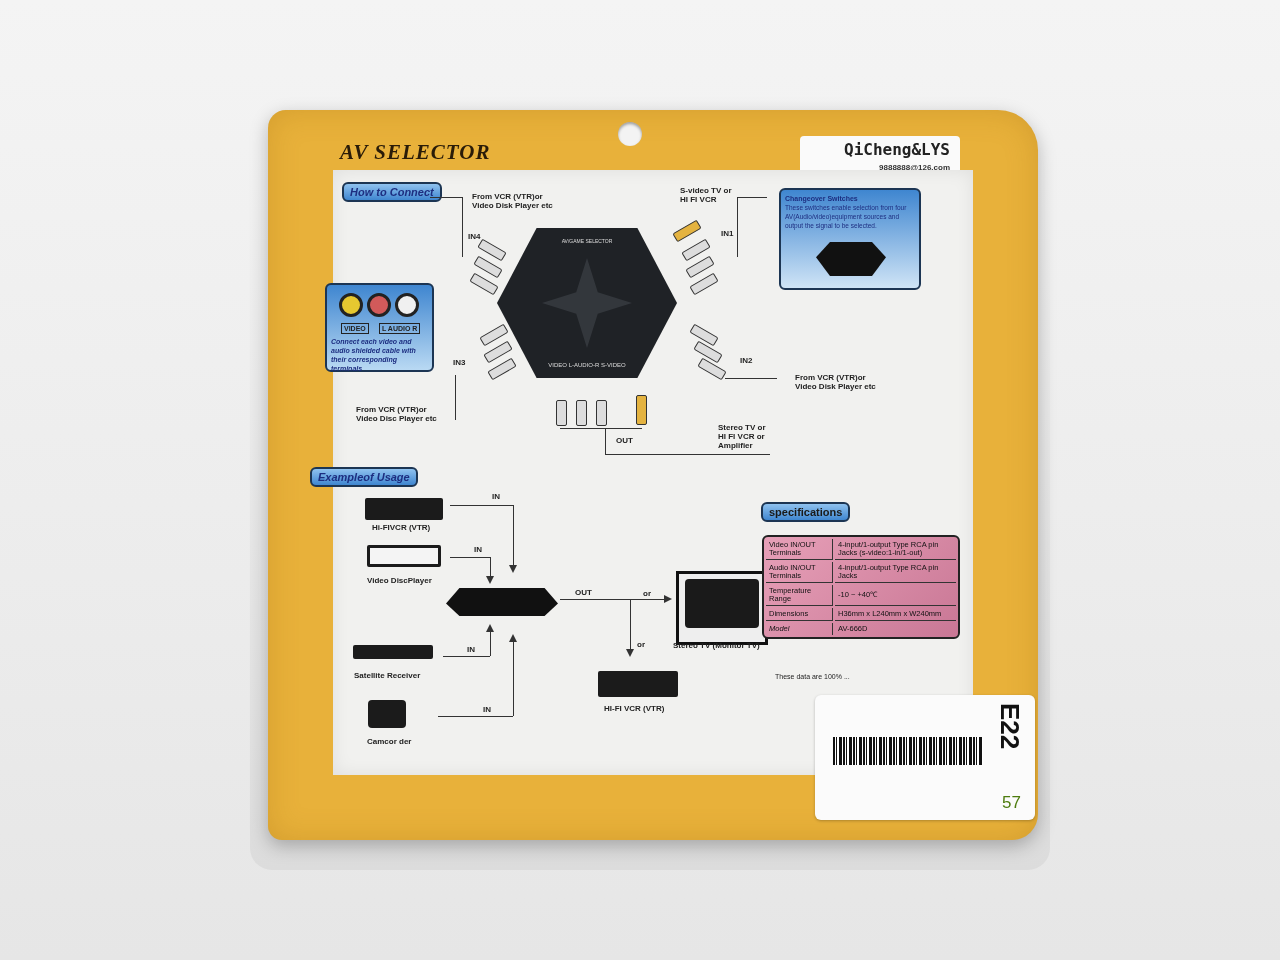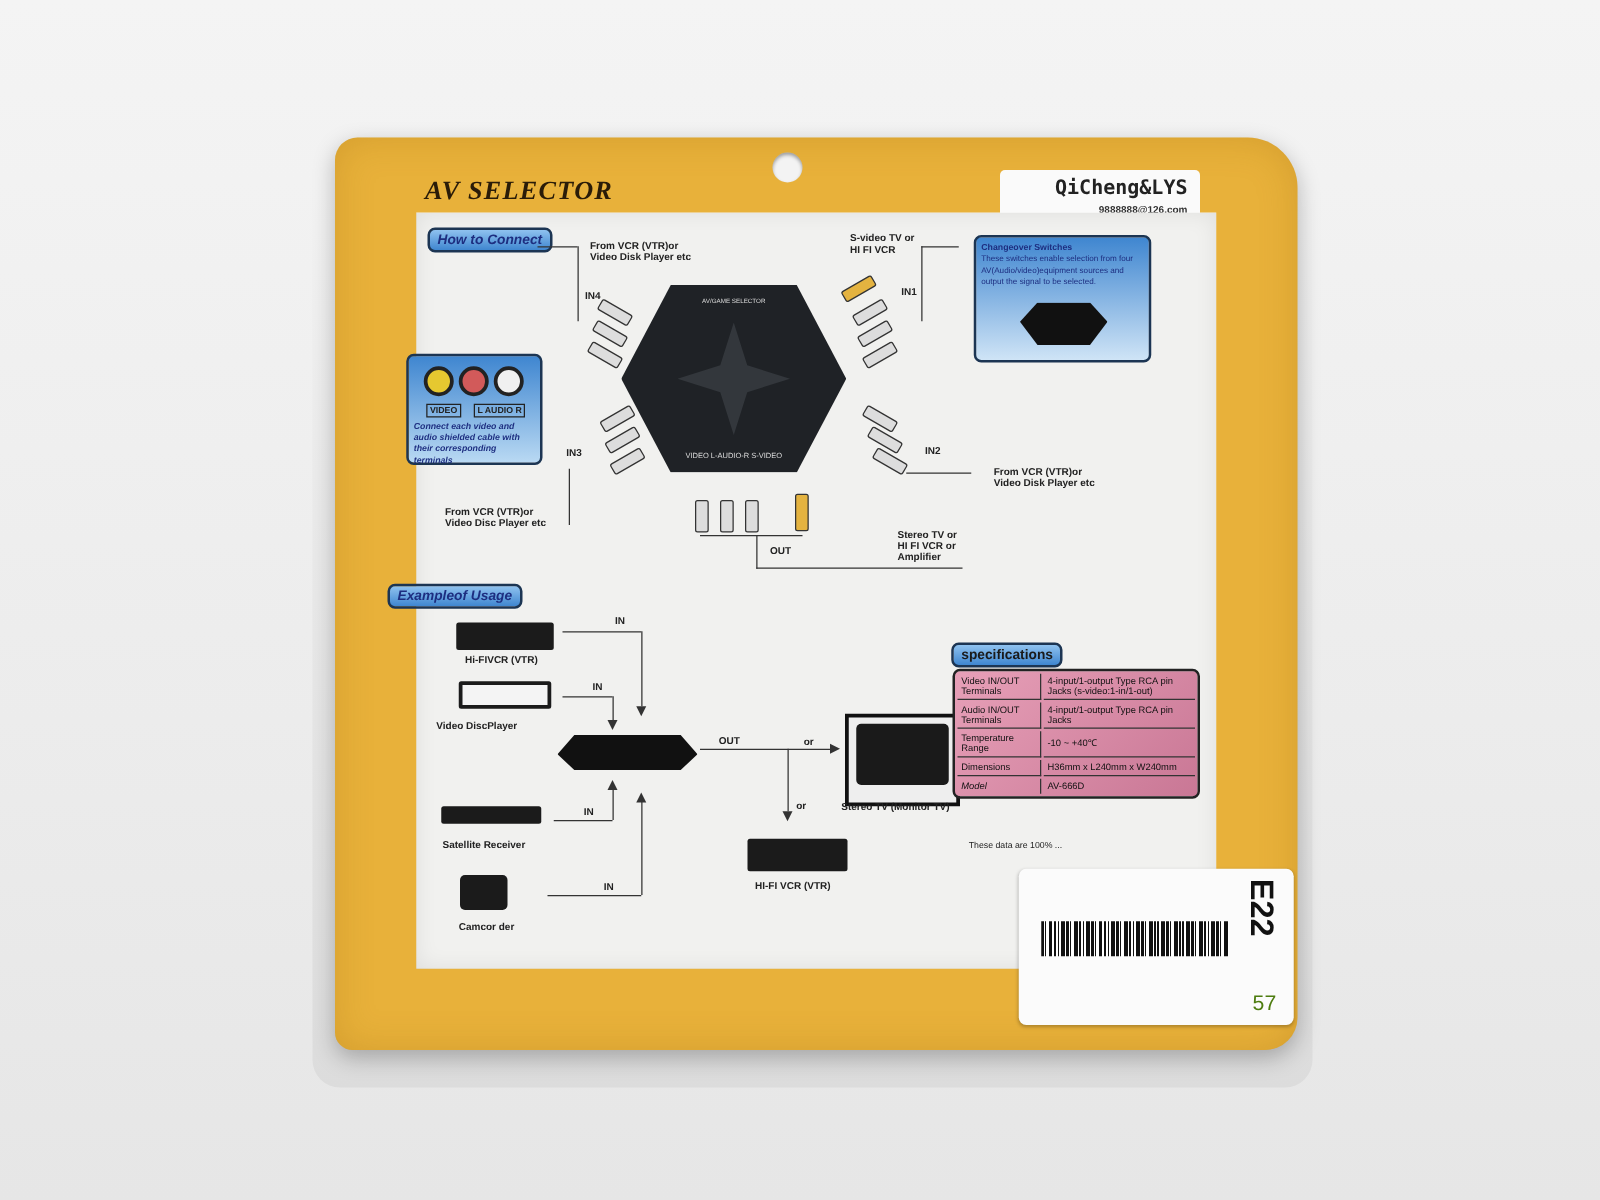--- a/index.html
+++ b/index.html
@@ -157,21 +157,21 @@
 <div class="pill" style="left:310px;top:467px;">Exampleof Usage</div>
 
 <div class="device" style="left:365px;top:498px;width:78px;height:22px;"></div>
 <div class="lbl" style="left:372px;top:523px;">Hi-FIVCR (VTR)</div>
 <div class="lbl" style="left:492px;top:492px;">IN</div>
 <div class="wire" style="left:450px;top:505px;width:63px;height:1px;border-top-width:1px;"></div>
 <div class="wire" style="left:513px;top:505px;width:1px;height:60px;border-left-width:1px;"></div>
 <div class="arrow-down" style="left:509px;top:565px;"></div>
 
 <div class="device light" style="left:367px;top:545px;width:74px;height:22px;"></div>
-<div class="lbl" style="left:349px;top:576px;">Video DiscPlayer</div>
+<div class="lbl" style="left:367px;top:576px;">Video DiscPlayer</div>
 <div class="lbl" style="left:474px;top:545px;">IN</div>
 <div class="wire" style="left:450px;top:557px;width:40px;height:1px;border-top-width:1px;"></div>
 <div class="wire" style="left:490px;top:557px;width:1px;height:20px;border-left-width:1px;"></div>
 <div class="arrow-down" style="left:486px;top:576px;"></div>
 
 <div class="switchbox"></div>
 
 <div class="device" style="left:353px;top:645px;width:80px;height:14px;"></div>
 <div class="lbl" style="left:354px;top:671px;">Satellite Receiver</div>
 <div class="lbl" style="left:467px;top:645px;">IN</div>
@@ -195,21 +195,21 @@
 <div class="lbl" style="left:637px;top:640px;">or</div>
 
 <div class="tv">
     <div class="scr"></div>
   </div>
 <div class="lbl" style="left:673px;top:641px;">Stereo TV (Monitor TV)</div>
 
 <div class="device" style="left:598px;top:671px;width:80px;height:26px;"></div>
 <div class="lbl" style="left:604px;top:704px;">HI-FI VCR (VTR)</div>
 
-<div class="pill" style="left:761px;top:502px;font-style:normal;color:#1a1a1a;font-size:11px;margin-top:12px;">specifications</div>
+<div class="pill" style="left:761px;top:502px;font-style:normal;color:#1a1a1a;font-size:11px;">specifications</div>
 <table class="spec-table">
   <tbody>
       <tr>
         <td class="k">Video IN/OUT Terminals</td>
         <td>4-input/1-output Type RCA pin Jacks (s-video:1-in/1-out)</td>
       </tr>
   <tr>
         <td class="k">Audio IN/OUT Terminals</td>
         <td>4-input/1-output Type RCA pin Jacks</td>
       </tr>

